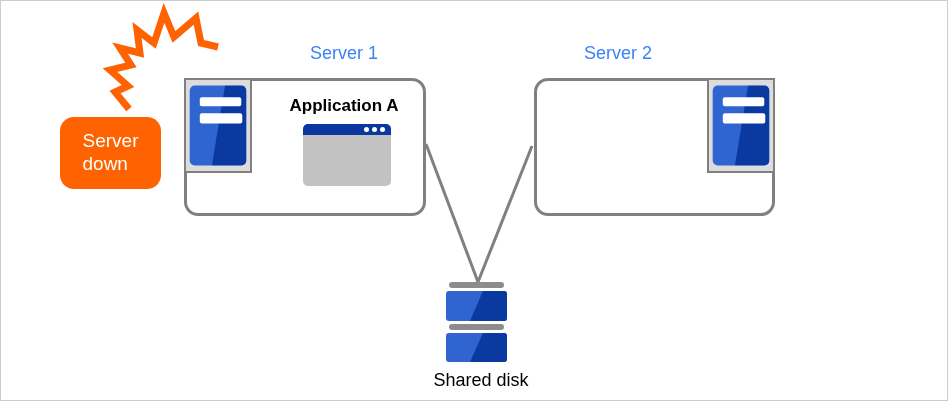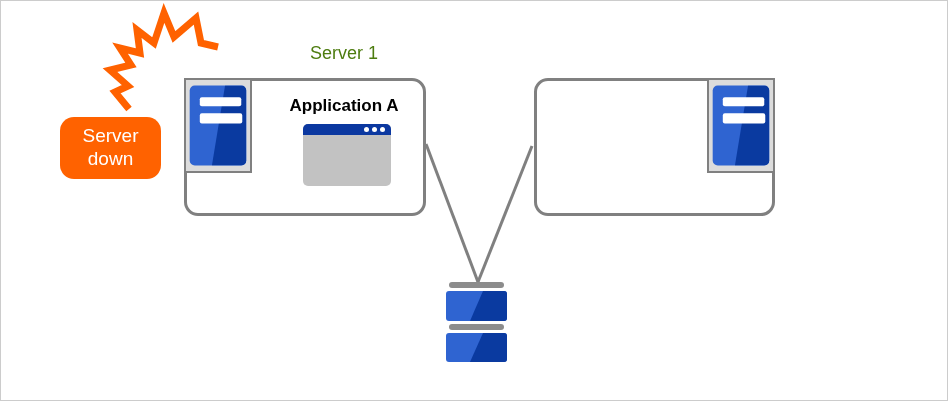--- a/index.html
+++ b/index.html
@@ -8,21 +8,21 @@
     position:relative;
     width:948px;height:401px;
     box-sizing:border-box;
     border:1px solid var(--canvas-border,#cccccc);
     background:#ffffff;
     overflow:hidden;
   }
   .layer{position:absolute;left:0;top:0;width:948px;height:401px;}
   .node-title{
     position:absolute;
-    font-size:18px;color:#4d7c0f;
+    font-size:18px;color:#3b82f6;
     text-align:center;width:160px;
     white-space:nowrap;
   }
   .node-box{
     position:absolute;
     box-sizing:border-box;
     width:242px;height:138px;
     border:3px solid var(--node-border-gray,#808080);
     border-radius:14px;
     background:#ffffff;
@@ -51,27 +51,27 @@
   }
   .window-titlebar{
     height:11px;
     background:var(--window-title-blue,#0b38a0);
     display:flex;align-items:center;justify-content:flex-end;
     gap:3px;padding-right:6px;
   }
   .window-dot{width:5px;height:5px;border-radius:50%;background:#ffffff;}
   .badge{
     position:absolute;
-    left:59px;top:116px;width:101px;height:62px;
+    left:59px;top:116px;width:101px;height:72px;
     box-sizing:border-box;
     background:var(--accent-orange,#ff6200);
     border-radius:14px;
     color:#ffffff;font-size:19px;line-height:1.2;
     display:flex;align-items:center;justify-content:center;
-    text-align:center;white-space:pre-line;
+    white-space:pre-line;
   }
   .disk-icon{position:absolute;left:445px;top:281px;width:61px;height:80px;}
   .disk-label{
     position:absolute;left:400px;top:369px;width:160px;
     font-size:18px;color:#000;text-align:center;white-space:nowrap;
   }
   .bolt{position:absolute;left:100px;top:5px;width:130px;height:110px;overflow:visible;}
 </style>
 </head>
 <body>
@@ -107,20 +107,21 @@
   </div>
   <div class="app-label" style="left:263px;top:95px;">Application A</div>
   <div class="window-icon" style="left:302px;top:123px;">
     <div class="window-titlebar">
       <span class="window-dot"></span>
       <span class="window-dot"></span>
       <span class="window-dot"></span>
     </div>
   </div>
 
+  <div class="node-title" style="left:537px;top:42px;">Server 2</div>
   <div class="node-box" style="left:533px;top:77px;width:241px;"></div>
   <div class="icon-frame" style="left:706px;top:77px;">
     <svg viewBox="0 0 63 90">
       <defs>
           <clipPath id="towerclip2">
             <rect x="3.5" y="5.5" width="56" height="79" rx="5"></rect>
           </clipPath>
         </defs>
       <rect x="3.5" y="5.5" width="56" height="79" rx="5" fill="var(--server-blue-light)"></rect>
       <polygon points="38.5,5.5 59.5,5.5 59.5,84.5 25.5,84.5" fill="var(--server-blue-dark)" clip-path="url(#towerclip2)"></polygon>
@@ -138,14 +139,15 @@
           <rect x="0" y="51" width="61" height="29" rx="3"></rect>
         </clipPath>
     </defs>
     <rect x="3" y="0" width="55" height="6" rx="3" fill="var(--disk-bar-gray)"></rect>
     <rect x="0" y="9" width="61" height="30" rx="3" fill="var(--server-blue-light)"></rect>
     <polygon points="37,9 61,9 61,39 24,39" fill="var(--server-blue-dark)" clip-path="url(#dclip1)"></polygon>
     <rect x="3" y="42" width="55" height="6" rx="3" fill="var(--disk-bar-gray)"></rect>
     <rect x="0" y="51" width="61" height="29" rx="3" fill="var(--server-blue-light)"></rect>
     <polygon points="37,51 61,51 61,80 24,80" fill="var(--server-blue-dark)" clip-path="url(#dclip2)"></polygon>
   </svg>
+  <div class="disk-label">Shared disk</div>
 
 </div>
 
 </body></html>

